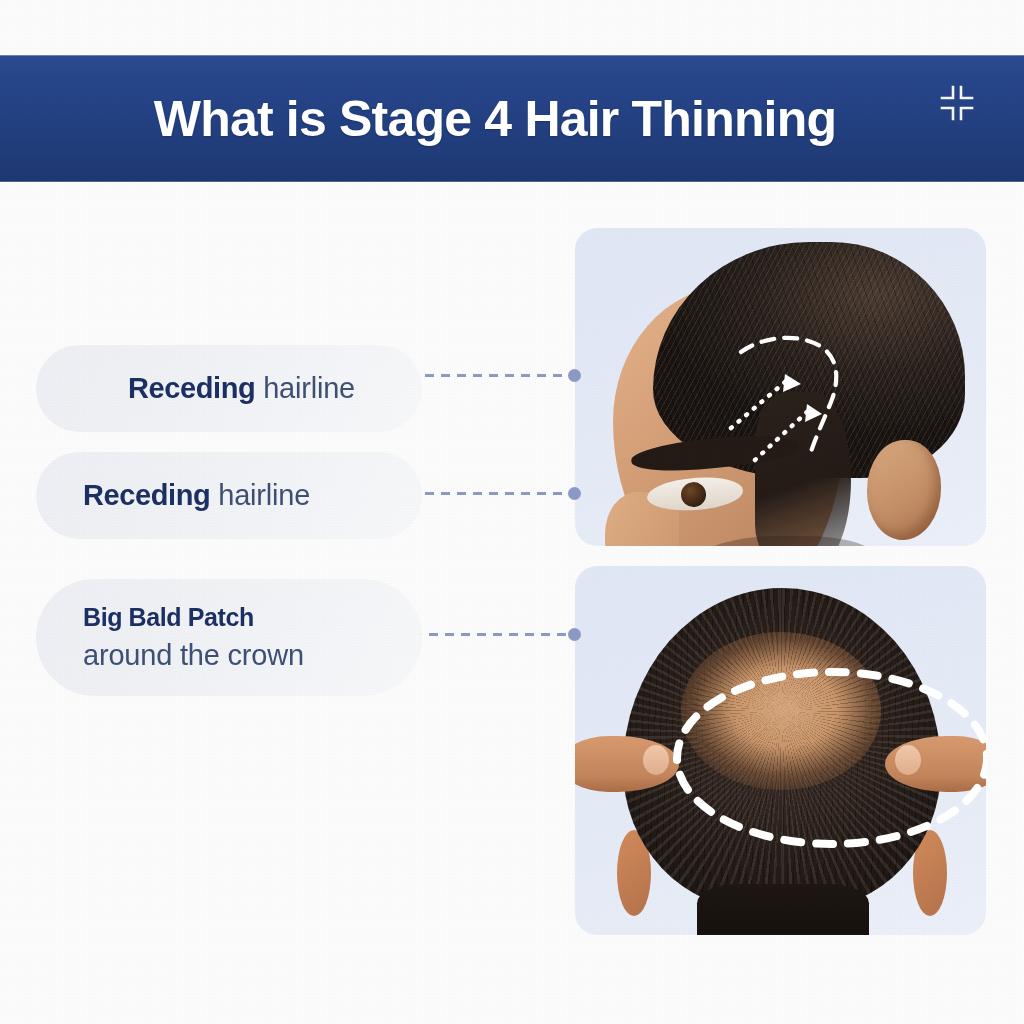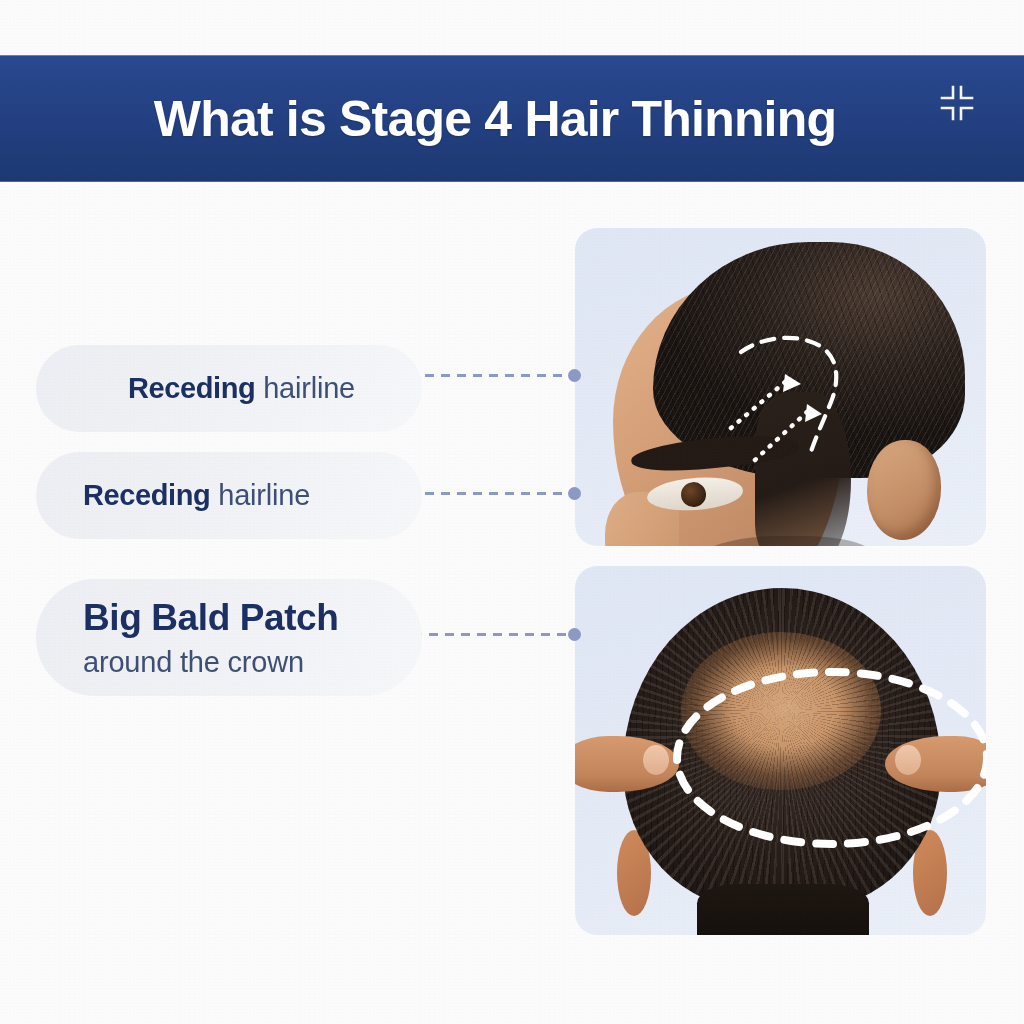--- a/index.html
+++ b/index.html
@@ -98,21 +98,21 @@
     letter-spacing: -0.4px;
   }
 
   .t-reg {
     font-weight: 400;
     color: #3e4f75;
     font-size: 29px;
     letter-spacing: -0.2px;
   }
 
-  #pill-crown .t-bold { font-size: 37px; }
+  #pill-crown .t-bold { font-size: 25px; }
   #pill-crown .t-reg  { font-size: 29px; display: block; margin-top: 5px; }
 
   
   .connector {
     position: absolute;
     height: 3px;
     z-index: 12;
     background-image: linear-gradient(to right, #8b9ac4 0 9px, rgba(0,0,0,0) 9px 16px);
     background-size: 16px 3px;
     background-repeat: repeat-x;

